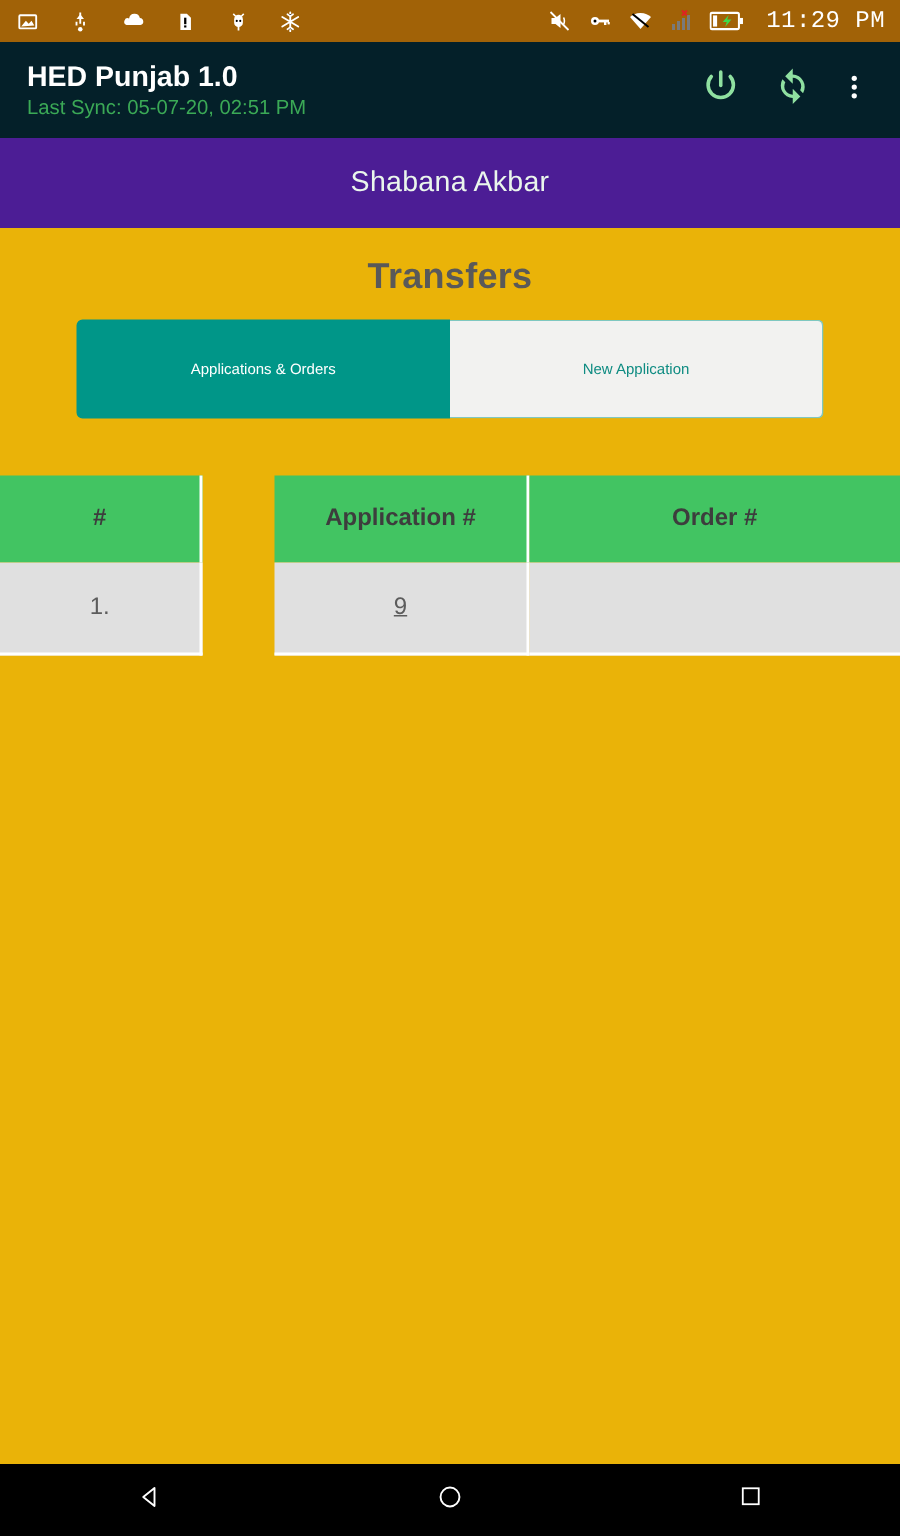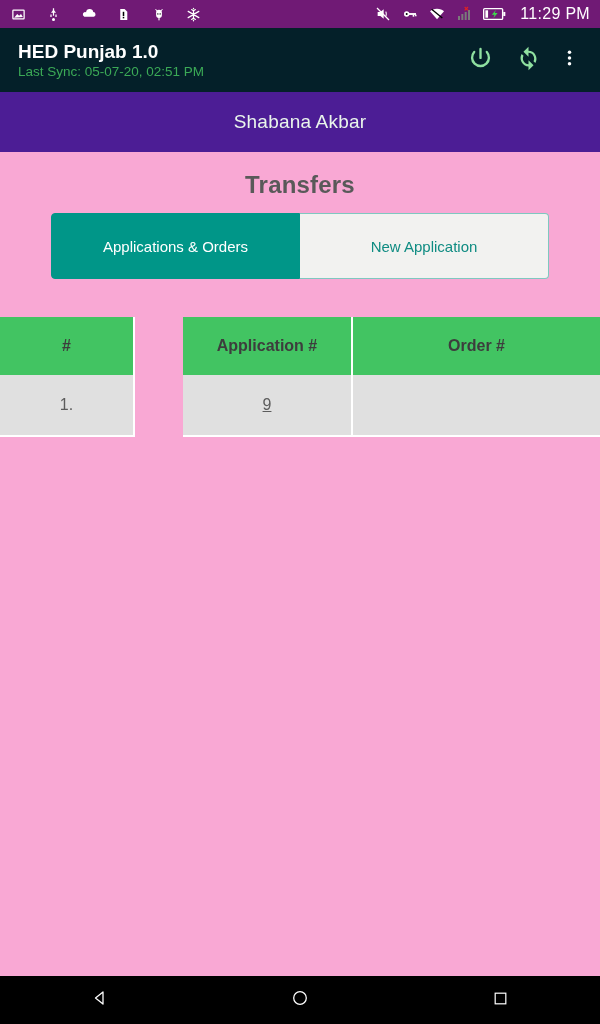--- a/index.html
+++ b/index.html
@@ -17,26 +17,27 @@
     width: 600px;
     height: 1024px;
     display: flex;
     flex-direction: column;
     background: #eeeeee;
   }
 
   
   .status-bar {
     height: 28px;
-    background: #701a75;
+    background: #a16207;
     display: flex;
     align-items: center;
     justify-content: space-between;
     padding: 5px 10px;
     flex: none;
+    font-family: Liberation Mono, monospace;
   }
   .status-left, .status-right {
     display: flex;
     align-items: center;
   }
   .status-left .sb-icon { margin-right: 18px; }
   .status-right .sb-icon { margin-right: 10px; }
   .sb-icon {
     display: inline-flex;
     align-items: center;
@@ -108,21 +109,21 @@
   }
   .user-bar span {
     color: #eaf6ec;
     font-size: 19px;
     letter-spacing: 0.2px;
   }
 
   
   .content {
     flex: 1 1 auto;
-    background: #f9a8d4;
+    background: #eab308;
     overflow: hidden;
   }
 
   .page-title {
     text-align: center;
     color: #595959;
     font-size: 24px;
     font-weight: bold;
     padding-top: 19px;
     padding-bottom: 6px;
@@ -134,21 +135,21 @@
     margin: 8px 51px 0 51px;
     display: flex;
     height: 66px;
     border-radius: 4px;
   }
   .tab {
     flex: 1 1 50%;
     display: flex;
     align-items: center;
     justify-content: center;
-    font-size: 15px;
+    font-size: 10px;
     cursor: pointer;
     border: 1px solid #7fc8c0;
   }
   .tab.active {
     background: #009688;
     color: #ffffff;
     border-color: #009688;
     border-top-left-radius: 4px;
     border-bottom-left-radius: 4px;
   }

